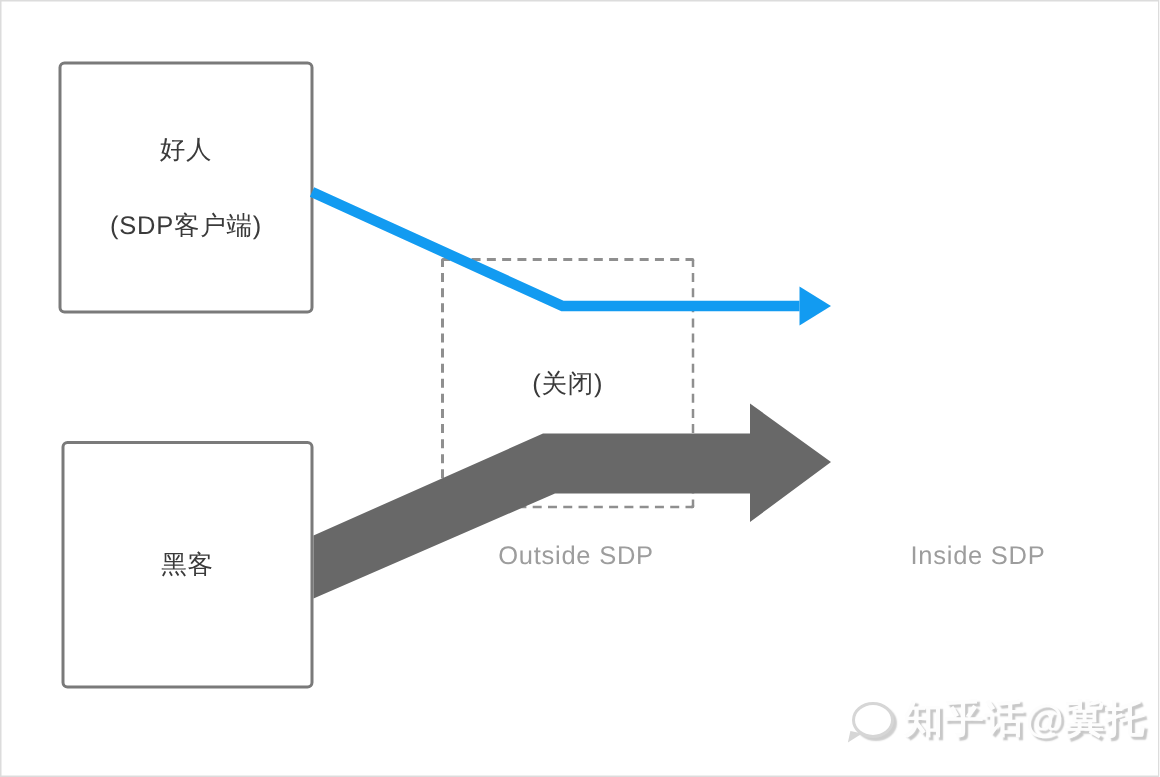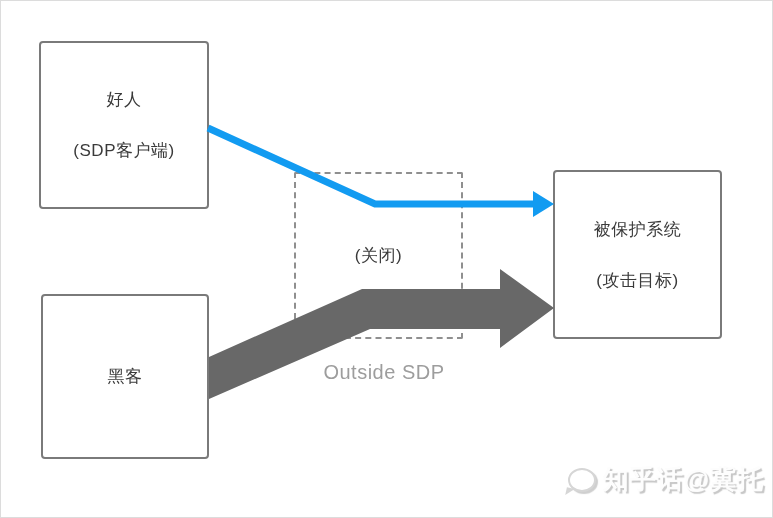--- a/index.html
+++ b/index.html
@@ -44,21 +44,21 @@
   #box-good      { left: 38px;  top: 40px;  width: 170px; height: 168px; }
   #box-hacker    { left: 40px;  top: 293px; width: 168px; height: 165px; }
   #box-gateway   { left: 293px; top: 171px; width: 169px; height: 167px; }
   #box-protected { left: 552px; top: 169px; width: 169px; height: 169px; }
 
   .zone-label {
     position: absolute;
     width: 180px;
     text-align: center;
     color: #9d9d9d;
-    font-size: 20px;
+    font-size: 17px;
     letter-spacing: 0.5px;
   }
   #label-outside { left: 293px; top: 360px; }
   #label-inside  { left: 561px; top: 360px; }
 
   .arrows-layer {
     position: absolute;
     left: 0;
     top: 0;
     pointer-events: none;
@@ -112,26 +112,23 @@
   </div>
 
   <div class="node solid" id="box-hacker">
     <div>黑客</div>
   </div>
 
   <div class="node dashed" id="box-gateway">
     <div>(关闭)</div>
   </div>
 
-  <div class="node solid" id="box-protected">
-    <div>被保护系统</div>
-    <div>(攻击目标)</div>
-  </div>
 
   <div class="zone-label" id="label-outside">Outside SDP</div>
+  <div class="zone-label" id="label-inside">Inside SDP</div>
 
   <svg class="arrows-layer" width="773" height="518" viewBox="0 0 773 518">
 
     <polyline points="207,127 374,203 532,203" fill="none" stroke-width="7" stroke-linejoin="miter" stroke-linecap="butt" stroke="#129bf1"></polyline>
     <polygon points="532,190 532,216 553,203" fill="#129bf1"></polygon>
 
     <polygon points="208,356 361,288 499,288 499,268 553,307 499,347 499,328 369,328 208,398" fill="#686868"></polygon>
   </svg>
 
   <div class="watermark">

